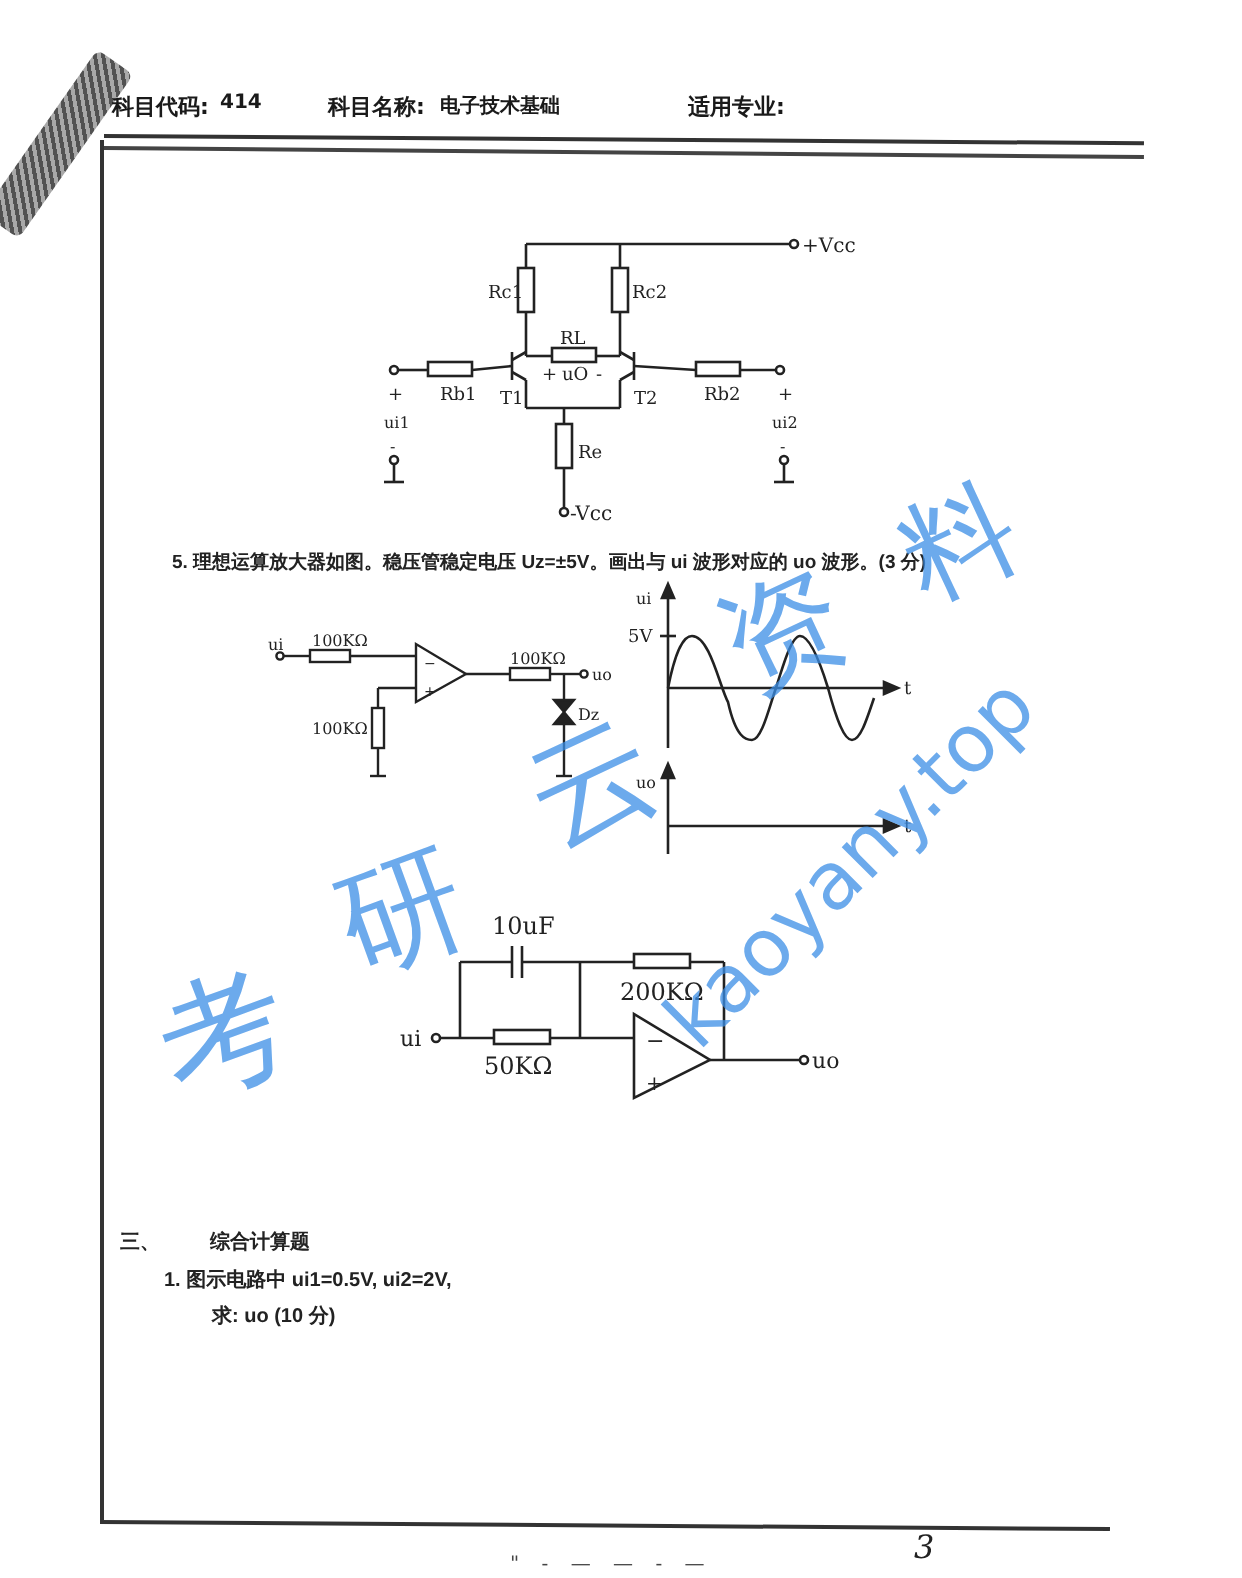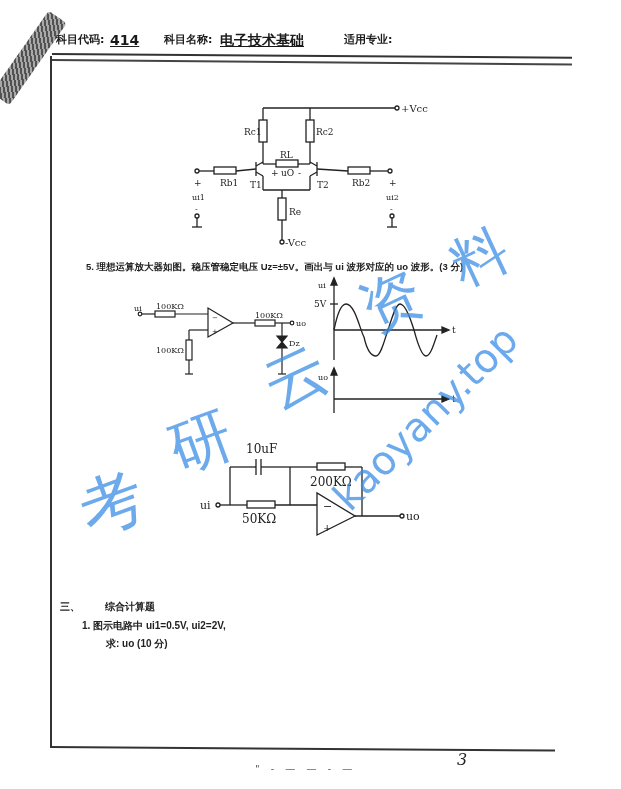--- a/index.html
+++ b/index.html
@@ -2,24 +2,24 @@
 <html><head>
 <meta charset="utf-8">
 <style>
   html, body { margin: 0; padding: 0; }
   body {
     width: 621px; height: 789px; overflow: hidden;
     background: #ffffff; position: relative;
     font-family: "DejaVu Serif", "Liberation Serif", serif;
     color: #222;
   }
-  .page { position: absolute; left: 0; top: 0; width: 621px; height: 697px; border-radius: 14px; }
+  .page { position: absolute; left: 0; top: 14px; width: 621px; height: 697px; border-radius: 14px; }
   .header { position: absolute; left: 56px; top: 32px; font-size: 11px; font-weight: bold; color: #1a1a1a; white-space: nowrap; font-family: "DejaVu Sans", sans-serif; }
   .header .field { position: absolute; top: 0; }
-  .header .val { text-decoration: underline; font-size: 14px; }
+  .header .val { font-size: 10px; }
   .corner-smudge {
     position: absolute; left: 18px; top: 8px; width: 22px; height: 100px;
     background: repeating-linear-gradient(45deg, #333 0 2px, #999 2px 4px);
     transform: rotate(35deg); opacity: .85; border-radius: 4px;
   }
   .frame-top1 { position: absolute; left: 52px; top: 53px; width: 520px; height: 2px; background: #333; transform: rotate(0.4deg); transform-origin: left; }
   .frame-top2 { position: absolute; left: 52px; top: 59px; width: 520px; height: 2px; background: #444; transform: rotate(0.5deg); transform-origin: left; }
   .frame-left { position: absolute; left: 50px; top: 56px; width: 2px; height: 690px; background: #333; }
   .frame-bottom { position: absolute; left: 50px; top: 746px; width: 505px; height: 2px; background: #333; transform: rotate(0.4deg); transform-origin: left; }
   .qtext { position: absolute; font-size: 10px; font-weight: bold; white-space: nowrap; font-family: Liberation Sans, sans-serif; color: #222; }

